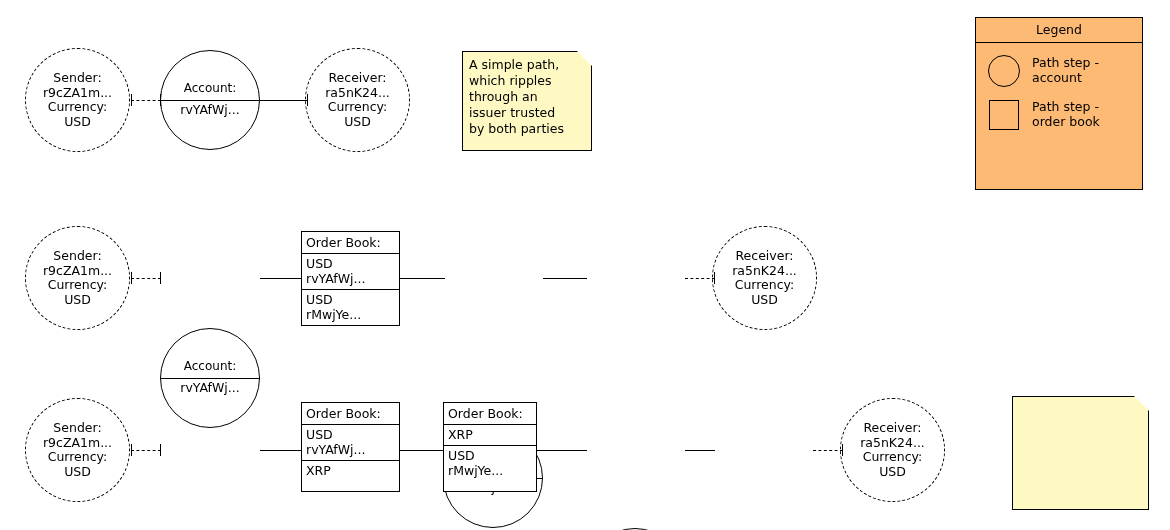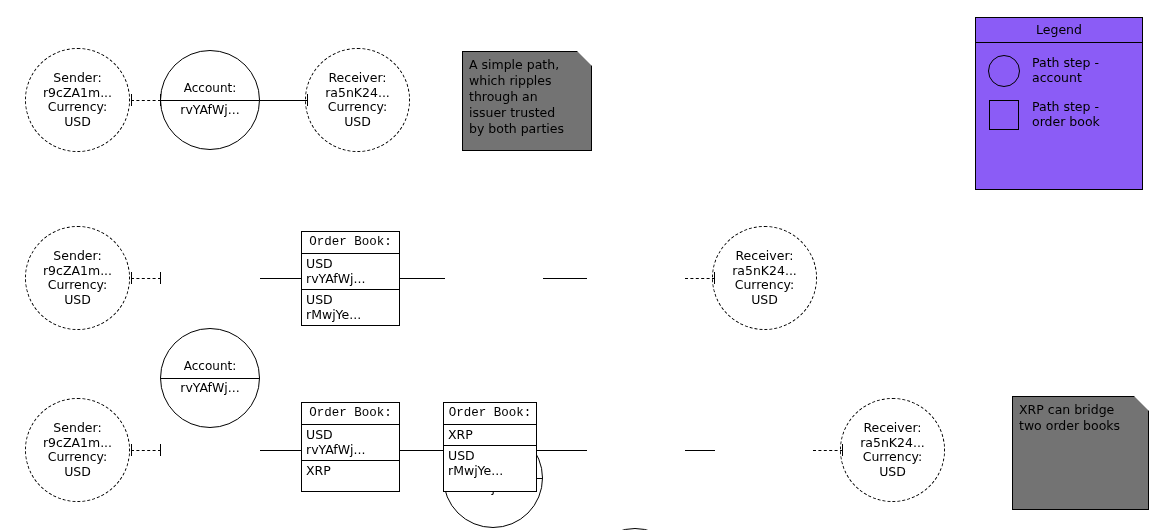--- a/index.html
+++ b/index.html
@@ -33,49 +33,49 @@
 
   .dashcircle-lines{display:block;}
   .dashcircle-lines span{display:block;}
 
   
   .ob{
     position:absolute;border:1px solid #000;background:#fff;box-sizing:border-box;
     font-size:12.5px;line-height:1.2;
   }
   .ob .ob-title{
-    text-align:center;border-bottom:1px solid #000;padding:3px 4px 3px 4px;font-family:Liberation Mono, monospace;
+    text-align:left;border-bottom:1px solid #000;padding:3px 4px 3px 4px;
   }
   .ob .ob-cell{
     border-bottom:1px solid #000;padding:2px 4px 3px 4px;
   }
   .ob .ob-cell.last{border-bottom:none;}
   .ob .ob-cell span{display:block;}
 
   
   .hline{position:absolute;border-top:1px solid #000;height:0;}
   .hline.dash{border-top:1px dashed #000;}
   .vtick{position:absolute;border-left:1px solid #000;width:0;}
 
   
   .note{
-    position:absolute;background:#737373;box-sizing:border-box;
+    position:absolute;background:#fef9c3;box-sizing:border-box;
     font-size:12.5px;line-height:1.28;padding:5px 7px 5px 6px;
     border:1px solid #000;
   }
   .note .note-body{white-space:pre-line;}
   .note .fold-tri{
     position:absolute;top:-1px;right:-1px;width:0;height:0;
     border-left:15px solid transparent;
     border-top:15px solid #ffffff;
   }
 
   
   .legend{
-    position:absolute;border:1px solid #000;background:#8b5cf6;box-sizing:border-box;
+    position:absolute;border:1px solid #000;background:#fdba74;box-sizing:border-box;
     font-size:12.5px;
   }
   .legend-title{text-align:center;border-bottom:1px solid #000;padding:4px 0 5px 0;}
   .legend-body{padding:6px 0 6px 0;}
   .legend-row{display:flex;align-items:flex-start;padding:5px 0 5px 0;}
   .legend-sym{width:56px;flex:0 0 56px;display:flex;align-items:center;justify-content:center;
     min-height:34px;}
   .legend-txt{line-height:1.2;padding-top:1px;white-space:pre-line;}
   .sym-dash{width:36px;height:0;border-top:1.4px dashed #000;}
   .sym-circle{width:30px;height:30px;border:1px solid #000;border-radius:50%;}
@@ -262,17 +262,15 @@
     <div class="dashcircle-lines">
       <span>Receiver:</span>
       <span>ra5nK24...</span>
       <span>Currency:</span>
       <span>USD</span>
     </div>
   </div>
 
   <div class="note" style="left:1012px;top:396px;width:137px;height:114px;">
     <div class="fold-tri"></div>
-    <div class="note-body">XRP can bridge
-two order books</div>
   </div>
 
 </div>
 
 </body></html>

